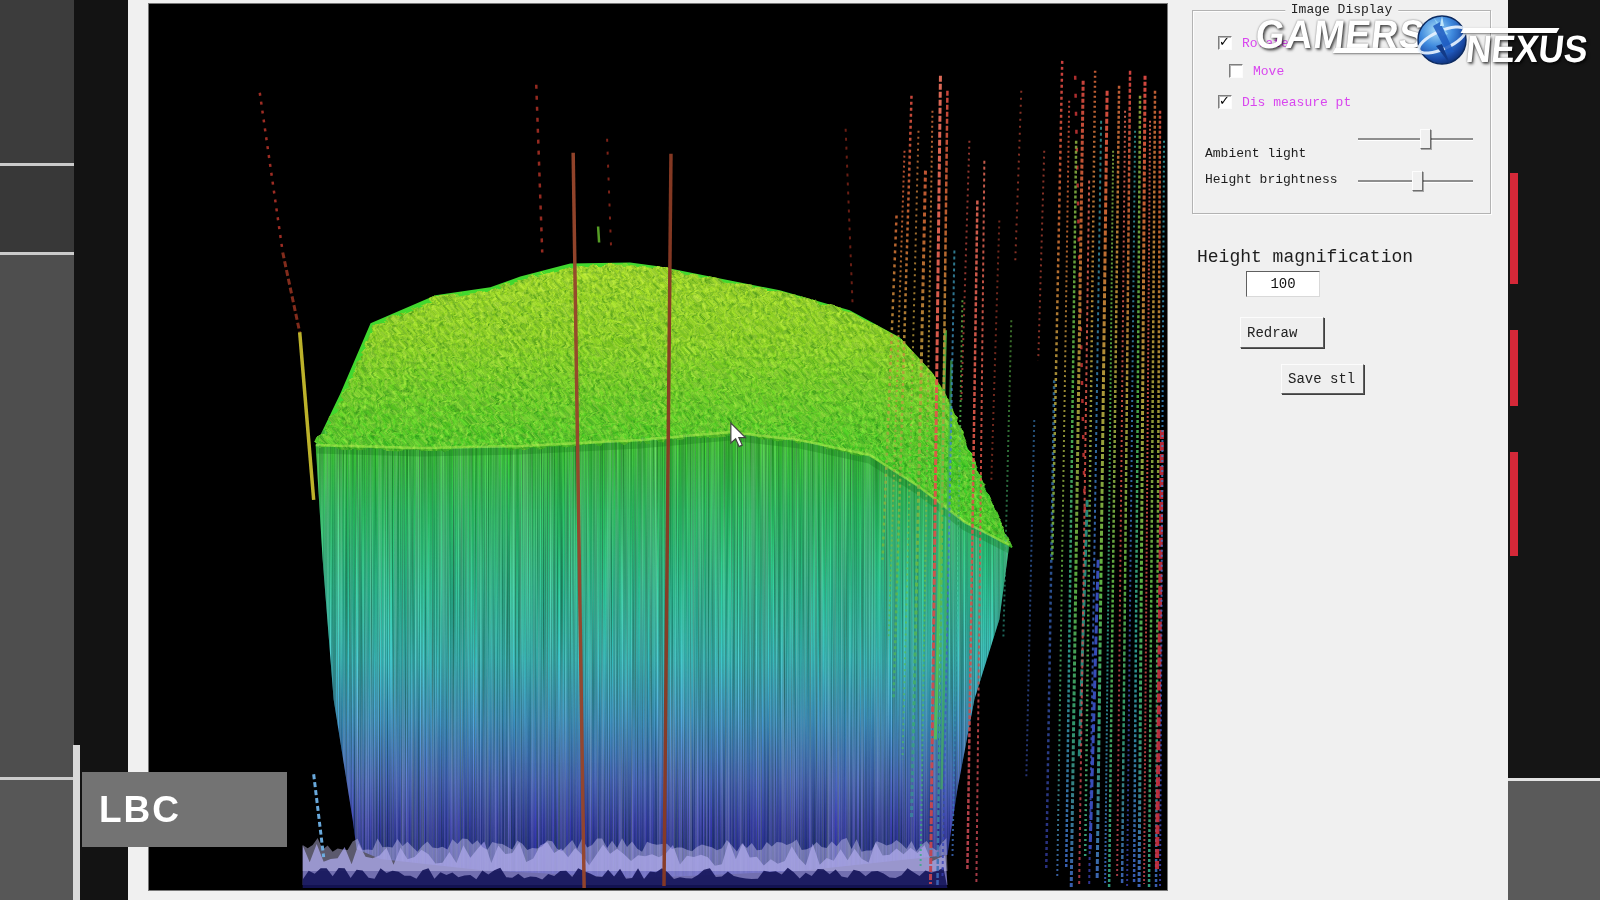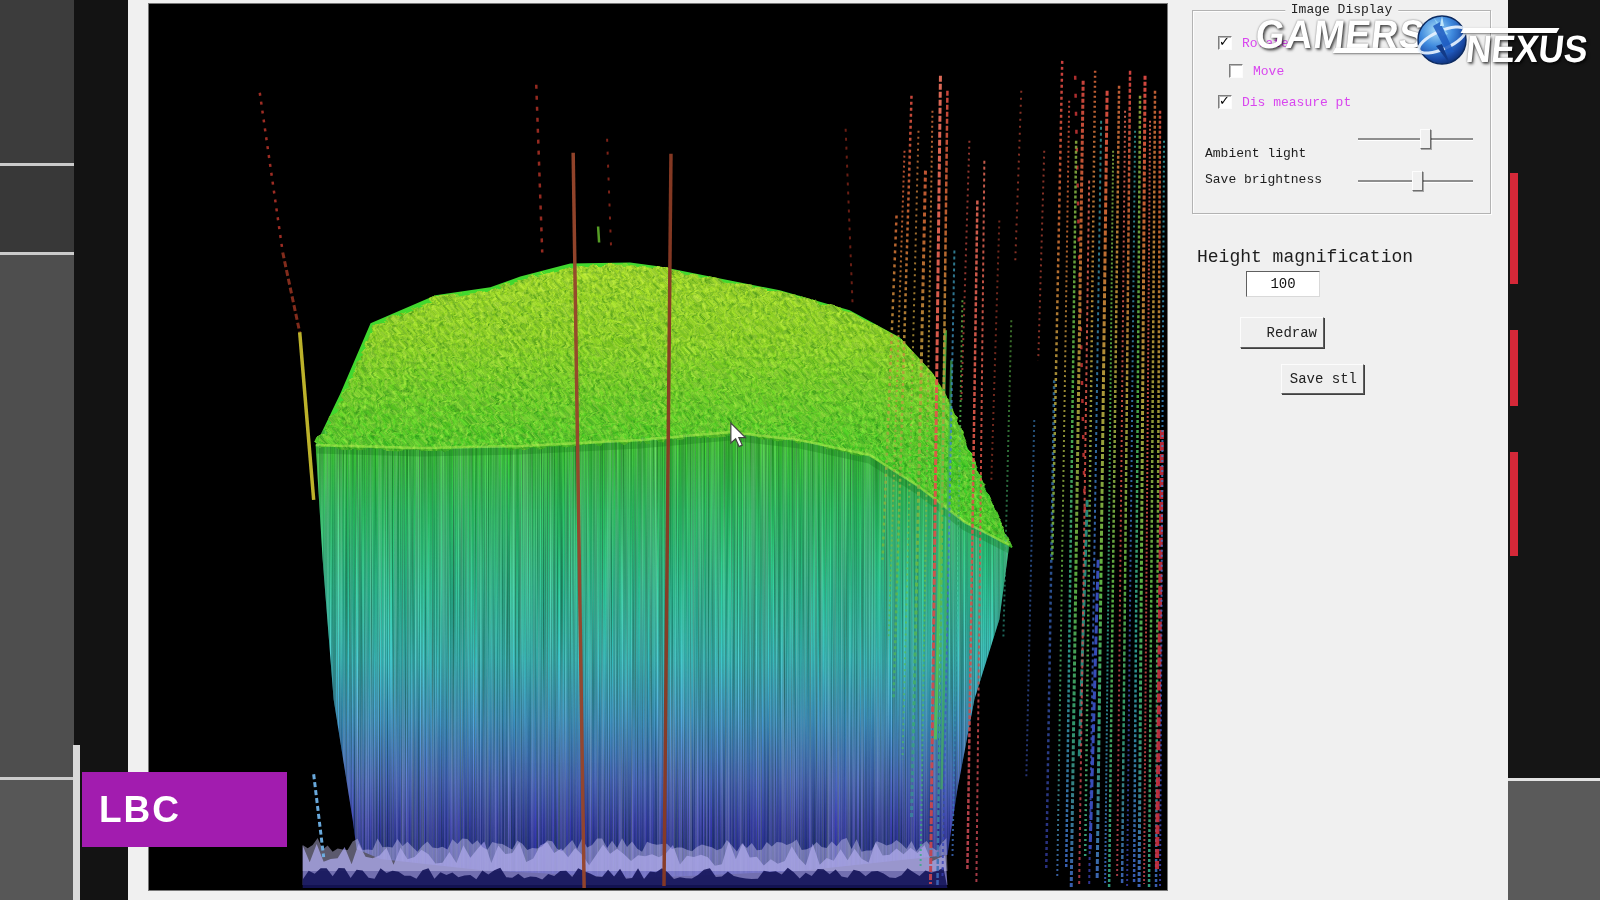--- a/index.html
+++ b/index.html
@@ -29,34 +29,34 @@
   .gb-title{position:absolute;left:50%;top:-9px;transform:translateX(-50%);background:#f0f0f0;padding:0 6px;font-size:13px;color:#222;white-space:nowrap;}
   .cb-row{position:absolute;display:flex;align-items:center;height:16px;}
   .cb-box{position:relative;width:14px;height:14px;background:#fff;border:1px solid;border-color:#7e7e7e #fcfcfc #fcfcfc #7e7e7e;box-shadow:inset 1px 1px 0 rgba(0,0,0,.28);box-sizing:border-box;}
   .cb-check{position:absolute;left:0px;top:-3px;font:bold 13px "DejaVu Sans",sans-serif;color:#000;}
   .cb-label{margin-left:10px;font-size:13px;color:#d946ef;white-space:nowrap;}
   .sl-label{position:absolute;font-size:13px;color:#1d1d1d;white-space:nowrap;}
   .sl-track{position:absolute;width:115px;height:2px;background:#8e8e8e;border-bottom:1px solid #fff;}
   .sl-thumb{position:absolute;width:11px;height:20px;background:#f0f0f0;border:1px solid;border-color:#fdfdfd #6e6e6e #6e6e6e #fdfdfd;box-shadow:1px 1px 0 rgba(0,0,0,.3);box-sizing:border-box;}
   .hm-label{position:absolute;left:1197px;top:247px;font-size:18px;color:#1d1d1d;}
   .hm-input{position:absolute;left:1246px;top:271px;width:74px;height:26px;background:#fff;border:1px solid;border-color:#5f5f5f #d9d9d9 #d9d9d9 #5f5f5f;box-sizing:border-box;text-align:center;font:14px "Liberation Mono",monospace;color:#111;}
-  .btn{position:absolute;background:#efefef;border:1px solid;border-color:#fcfcfc #5f5f5f #5f5f5f #fcfcfc;box-shadow:1px 1px 0 #3f3f3f;box-sizing:border-box;font:14px "Liberation Mono",monospace;color:#222;text-align:right;cursor:default;}
+  .btn{position:absolute;background:#efefef;border:1px solid;border-color:#fcfcfc #5f5f5f #5f5f5f #fcfcfc;box-shadow:1px 1px 0 #3f3f3f;box-sizing:border-box;font:14px "Liberation Mono",monospace;color:#222;text-align:left;cursor:default;}
   .btn-redraw{left:1240px;top:317px;width:84px;height:31px;}
   .btn-save{left:1281px;top:364px;width:83px;height:30px;}
 
   
   .logo{position:absolute;left:1248px;top:4px;width:345px;height:72px;z-index:30;pointer-events:none;}
   .logo-gamers{position:absolute;left:8px;top:8px;font:800 40px "Liberation Sans",sans-serif;color:#fff;transform:skewX(-6deg) scaleX(.93);transform-origin:left;letter-spacing:1px;text-shadow:2px 2px 3px rgba(0,0,0,.65),0 0 2px rgba(0,0,0,.5);}
   .logo-nexus{position:absolute;left:218px;top:24px;font:800 38px "Liberation Sans",sans-serif;color:#fff;transform:skewX(-6deg) scaleX(.93);transform-origin:left;letter-spacing:0px;text-shadow:2px 2px 3px rgba(0,0,0,.65),0 0 2px rgba(0,0,0,.5);}
   .logo-bar1{position:absolute;left:86px;top:44px;width:104px;height:5px;background:#fff;transform:skewX(-30deg);box-shadow:1px 1px 2px rgba(0,0,0,.5);}
   .logo-bar2{position:absolute;left:214px;top:24px;width:96px;height:5px;background:#fff;transform:skewX(-30deg);box-shadow:1px 1px 2px rgba(0,0,0,.5);}
   .logo-globe{position:absolute;left:166px;top:8px;}
 
   
-  .badge{position:absolute;left:82px;top:772px;width:205px;height:75px;background:#a21caf;z-index:25;display:flex;align-items:center;}
+  .badge{position:absolute;left:82px;top:772px;width:205px;height:75px;background:#737373;z-index:25;display:flex;align-items:center;}
   .badge span{margin-left:17px;font:bold 37px "Liberation Sans",sans-serif;color:#fff;letter-spacing:2px;}
 </style>
 </head>
 <body>
 
 <div class="screen">
 
   <div class="rail-left" id="rail-left">
       <div class="rl-seg" style="top: 0px; height: 163px; background: rgb(60, 60, 60);"></div>
       <div class="rl-seg" style="top: 166px; height: 86px; background: rgb(56, 56, 56);"></div>
@@ -275,21 +275,21 @@
         <span class="cb-box">
           <span class="cb-check">✓</span>
         </span>
         <span class="cb-label">Dis measure pt</span>
       </div>
     </div>
   <div id="sliders">
       <div class="sl-label" style="left: 1205px; top: 130px; margin-top: 16px;">Ambient light</div>
       <div class="sl-track" style="left: 1358px; top: 138px;"></div>
       <div class="sl-thumb" style="left: 1420.4px; top: 129px;"></div>
-      <div class="sl-label" style="left: 1205px; top: 172px;">Save brightness</div>
+      <div class="sl-label" style="left: 1205px; top: 172px;">Height brightness</div>
       <div class="sl-track" style="left: 1358px; top: 180px;"></div>
       <div class="sl-thumb" style="left: 1412.08px; top: 171px;"></div>
     </div>
   <div class="hm-label">Height magnification</div>
   <input class="hm-input" value="100" style="">
   <button class="btn btn-redraw">Redraw</button>
   <button class="btn btn-save">Save stl</button>
 
   <div class="rail-right"></div>
   <div class="rr-div"></div>

